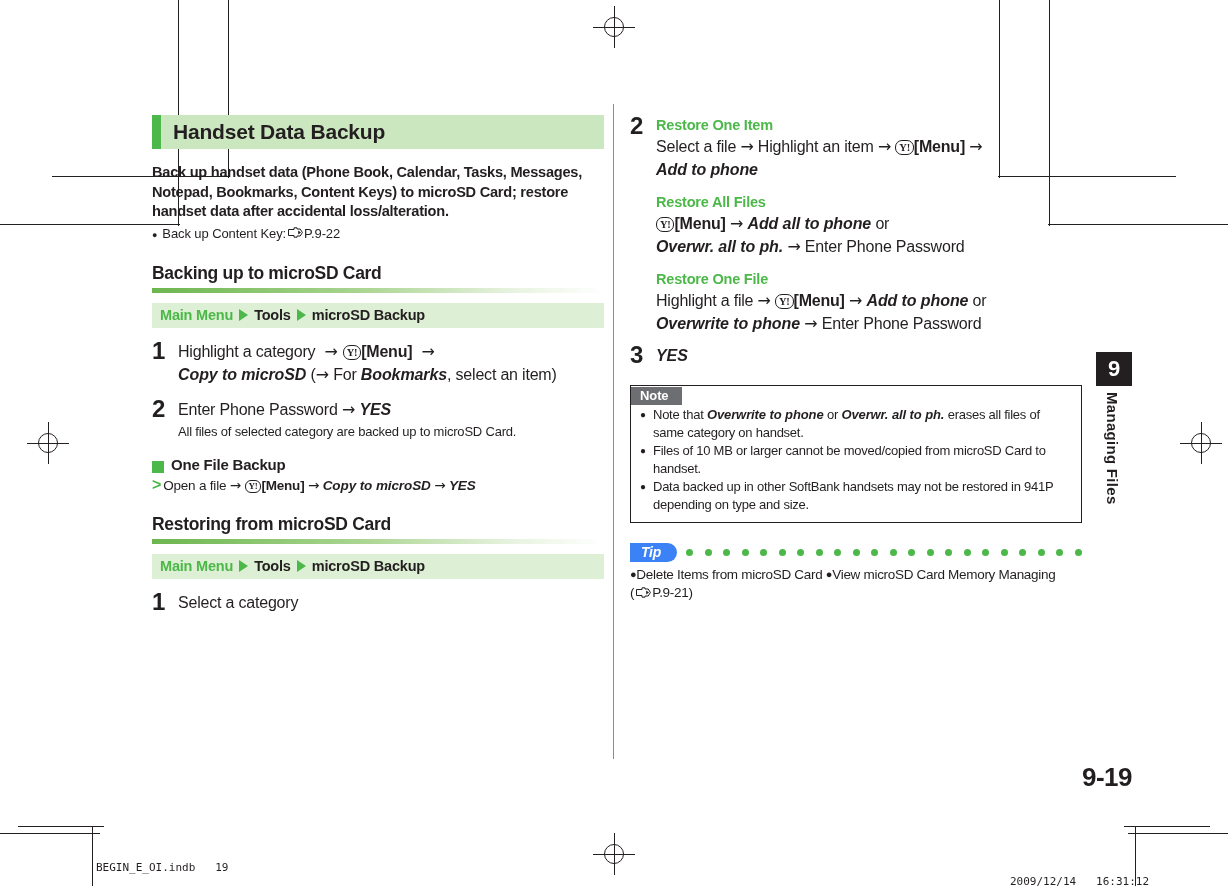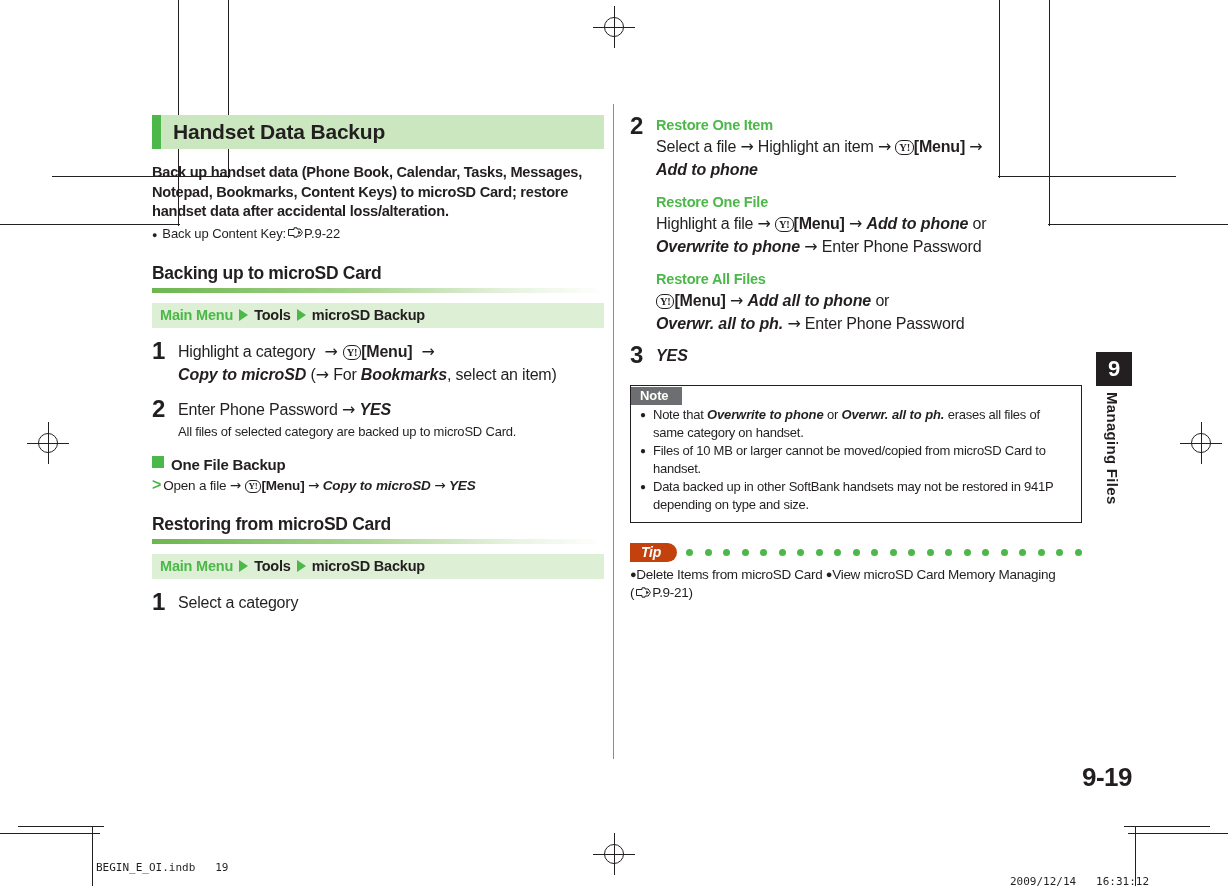--- a/index.html
+++ b/index.html
@@ -200,21 +200,21 @@
     line-height: 13px;
     vertical-align: 1px;
     letter-spacing: -0.3px;
     white-space: nowrap;
   }
   .ykey.sm { font-size: 9px; line-height: 11px; border-radius: 6px; }
 
   
   .subsec {
     display: flex;
-    align-items: flex-start;
+    align-items: flex-end;
     margin-top: 15px;
     font-size: 15px;
     font-weight: bold;
     letter-spacing: -0.2px;
   }
   .subsec .sq {
     width: 12px; height: 12px;
     background: #4cb849;
     margin-right: 7px;
     flex: 0 0 auto;
@@ -265,21 +265,21 @@
     line-height: 17.5px;
   }
 
   
   .tip-row {
     display: flex;
     align-items: center;
     margin-top: 20px;
   }
   .tip-badge {
-    background: #c2410c;
+    background: #3b82f6;
     color: #ffffff;
     font-size: 14px;
     font-weight: bold;
     font-style: italic;
     padding: 1px 16px 2px 11px;
     border-radius: 0 13px 13px 0;
     letter-spacing: -0.2px;
     flex: 0 0 auto;
   }
   .tip-dots {
@@ -503,42 +503,42 @@
           <span>Select a file</span>
           <span class="arrow">→</span>
           <span>Highlight an item</span>
           <span class="arrow">→</span>
           <span class="ykey">Y!</span><span class="bold">[Menu]</span>
           <span class="arrow">→</span><br>
           <span class="cmd">Add to phone</span>
         </div>
 
         <div class="subblock">
+          <div class="greenlbl">Restore All Files</div>
+          <div>
+            <span class="ykey">Y!</span><span class="bold">[Menu]</span>
+            <span class="arrow">→</span>
+            <span class="cmd">Add all to phone</span>
+            <span>or</span><br>
+            <span class="cmd">Overwr. all to ph.</span>
+            <span class="arrow">→</span>
+            <span>Enter Phone Password</span>
+          </div>
+        </div>
+
+        <div class="subblock">
           <div class="greenlbl">Restore One File</div>
           <div>
             <span>Highlight a file</span>
             <span class="arrow">→</span>
             <span class="ykey">Y!</span><span class="bold">[Menu]</span>
             <span class="arrow">→</span>
             <span class="cmd">Add to phone</span>
             <span>or</span><br>
             <span class="cmd">Overwrite to phone</span>
-            <span class="arrow">→</span>
-            <span>Enter Phone Password</span>
-          </div>
-        </div>
-
-        <div class="subblock">
-          <div class="greenlbl">Restore All Files</div>
-          <div>
-            <span class="ykey">Y!</span><span class="bold">[Menu]</span>
-            <span class="arrow">→</span>
-            <span class="cmd">Add all to phone</span>
-            <span>or</span><br>
-            <span class="cmd">Overwr. all to ph.</span>
             <span class="arrow">→</span>
             <span>Enter Phone Password</span>
           </div>
         </div>
 
       </div>
     </div>
 
     <div class="step" style="margin-top:9px;">
       <div class="num">3</div>

